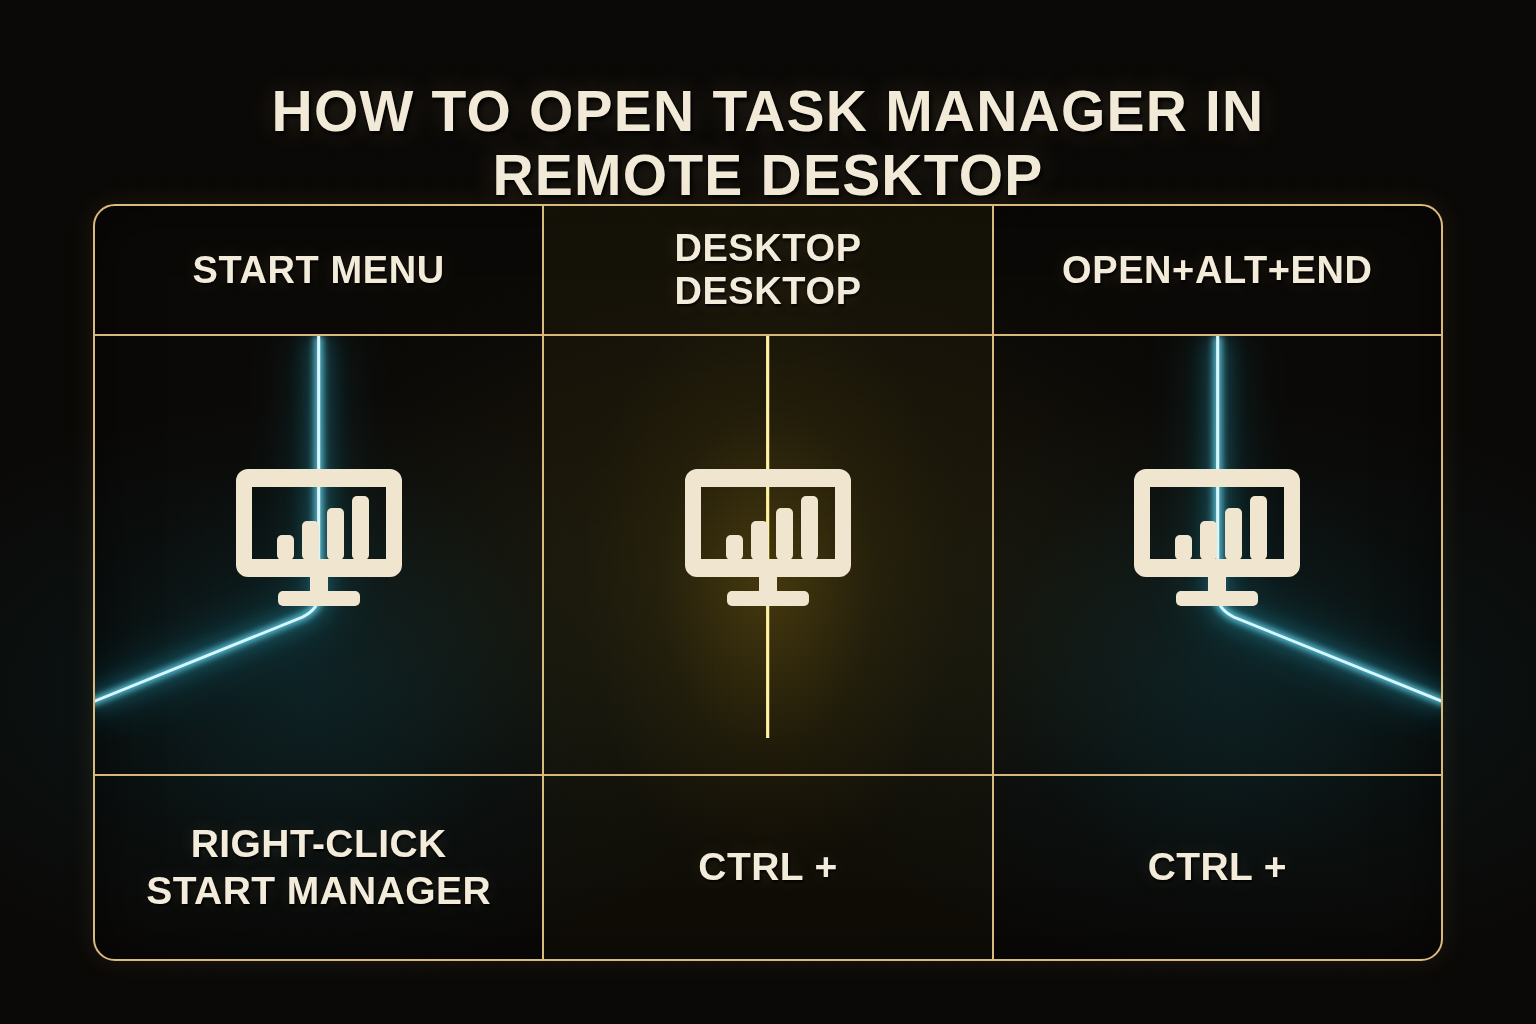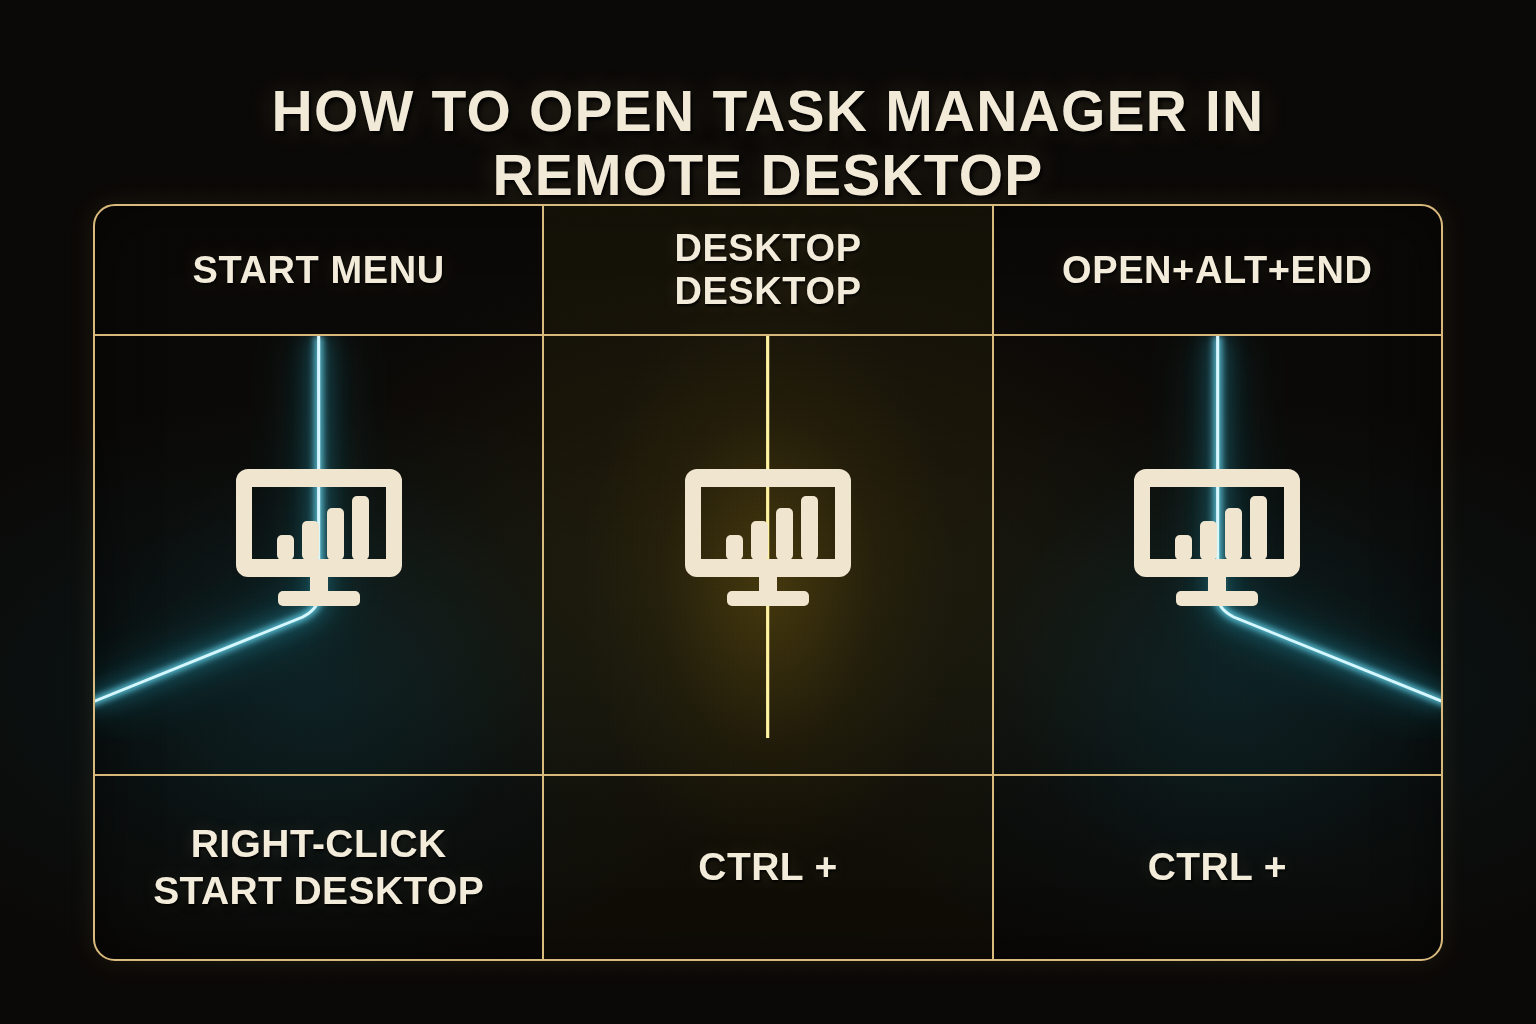--- a/index.html
+++ b/index.html
@@ -205,21 +205,21 @@
               <rect x="66" y="58" width="17" height="39" rx="5"></rect>
               <rect x="91" y="45" width="17" height="52" rx="5"></rect>
               <rect x="116" y="33" width="17" height="64" rx="5"></rect>
             </g>
           </svg>
         </div>
       </div>
       <div class="foot">
         <span>
           <span class="foot-l1">RIGHT-CLICK</span>
-          <span class="foot-l2">START DESKTOP</span>
+          <span class="foot-l2">START MANAGER</span>
         </span>
       </div>
     </div>
 
     <div class="col col-mid">
       <div class="head">
         <span>
           <span class="foot-l1">DESKTOP</span>
           <span class="foot-l2">DESKTOP</span>
         </span>

